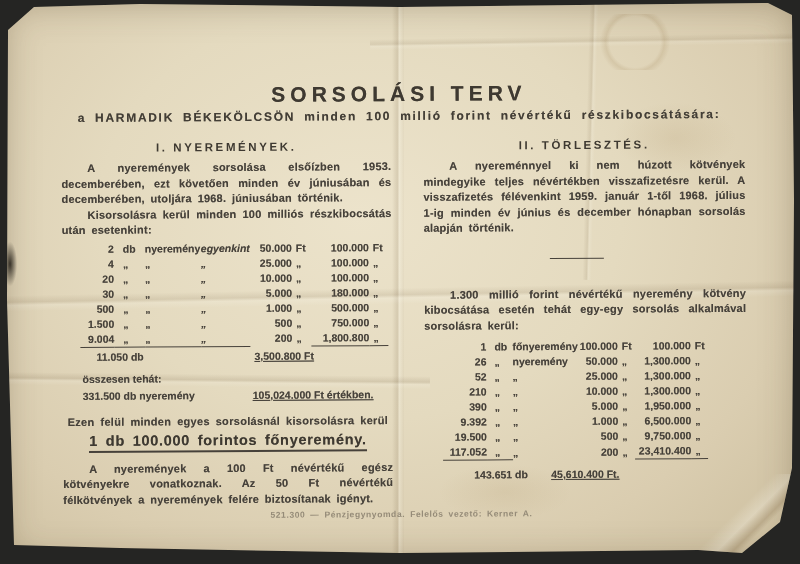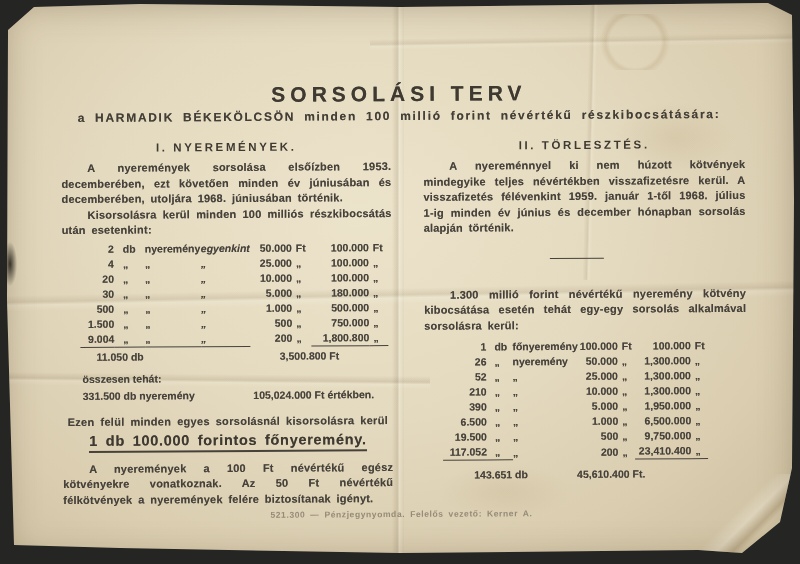--- a/index.html
+++ b/index.html
@@ -76,21 +76,21 @@
   .rc5{width:56px;text-align:right;}
   .rc6{width:13px;padding-left:4px !important;}
   #tbl-left tr:last-child td:nth-child(-n+4),
   #tbl-left tr:last-child td:nth-child(n+7),
   #tbl-right tr:last-child td:nth-child(-n+2),
   #tbl-right tr:last-child td:nth-child(n+6){border-bottom:1.6px solid #46413a;}
 
   .trow{position:relative;height:17px;font-size:10.5px;font-weight:bold;
     text-shadow:0 0 0.5px rgba(70,65,58,0.5);}
   .trow .ta{position:absolute;}
-  .trow .tb{position:absolute;text-align:center;}
+  .trow .tb{position:absolute;text-align:left;text-decoration:underline;}
   .sub-left{margin-top:3px;}
   .sub-left .ta{left:34px;}
   .sub-left .tb{left:192px;width:110px;}
   .lbl-osszesen{margin-top:5px;}
   .lbl-osszesen .ta{left:20px;}
   .tot-left .ta{left:20px;}
   .tot-left .tb{left:190px;width:122px;}
   .sub-right{margin-top:8px;}
   .sub-right .ta{left:26px;margin-left:23px;}
   .sub-right .tb{left:126px;width:120px;}
@@ -279,21 +279,21 @@
             <tr>
               <td class="rc0">390</td>
               <td class="rc1">„</td>
               <td class="rc2">„</td>
               <td class="rc3">5.000</td>
               <td class="rc4">„</td>
               <td class="rc5">1,950.000</td>
               <td class="rc6">„</td>
             </tr>
             <tr>
-              <td class="rc0">6.500</td>
+              <td class="rc0">9.392</td>
               <td class="rc1">„</td>
               <td class="rc2">„</td>
               <td class="rc3">1.000</td>
               <td class="rc4">„</td>
               <td class="rc5">6,500.000</td>
               <td class="rc6">„</td>
             </tr>
             <tr>
               <td class="rc0">19.500</td>
               <td class="rc1">„</td>

